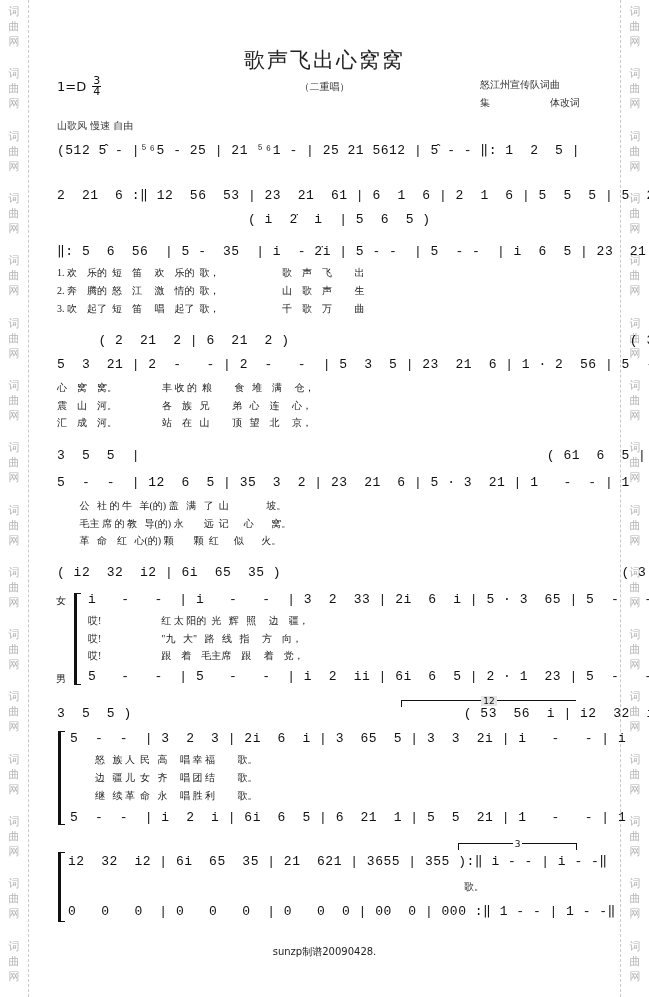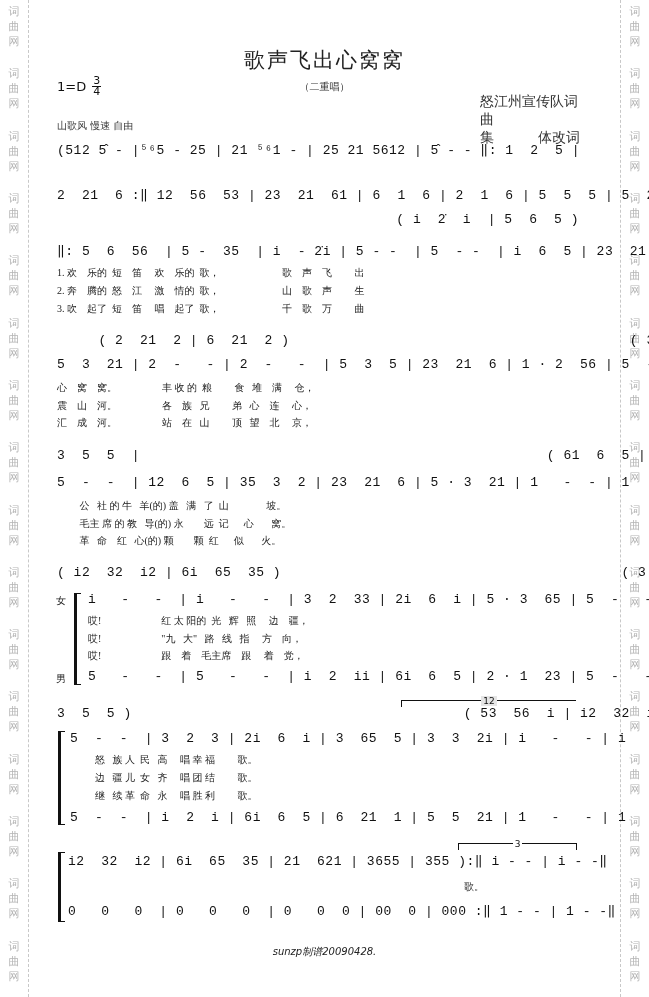--- a/index.html
+++ b/index.html
@@ -23,28 +23,28 @@
       position: absolute; top: 80px; left: 0; width: 649px; text-align: center;
       font-size: 10px; color: #333;
     }
     .key {
       position: absolute; top: 76px; left: 57px; font-size: 13px;
       display: flex; align-items: center; gap: 6px;
     }
     .frac { display: inline-flex; flex-direction: column; align-items: center; font-size: 11px; line-height: 10px; }
     .frac .num { border-bottom: 1px solid #111; padding: 0 1px; }
     .credits {
-      position: absolute; top: 92px; left: 480px; width: 100px; font-size: 14px; line-height: 18px; color: #333;
+      position: absolute; top: 76px; left: 480px; width: 100px; font-size: 10px; line-height: 18px; color: #333;
     }
     .credits .row2 { display: flex; justify-content: space-between; }
     .tempo { position: absolute; top: 112px; left: 57px; font-size: 10px; color: #333; margin-top: 7px; }
     .line {
       position: absolute; left: 57px; width: 522px; height: 18px;
       font-family: "Liberation Mono", monospace; font-size: 13px; letter-spacing: 0.5px;
-      white-space: pre; color: #111; text-align: right;
+      white-space: pre; color: #111;
     }
     .lyric {
       position: absolute; left: 57px; width: 522px; height: 14px;
       font-family: Liberation Serif, serif; font-size: 10px; white-space: pre; color: #222;
     }
     .voice-label { position: absolute; font-size: 10px; color: #222; }
     .brace {
       position: absolute; width: 4px; border-left: 3px solid #111;
       border-top: 1px solid #111; border-bottom: 1px solid #111;
     }
@@ -55,21 +55,21 @@
     }
     .bracket12 span { background: #e5e5e5; padding: 0 2px; position: relative; top: 0; }
     .bracket3 {
       position: absolute; top: 843px; left: 458px; width: 117px; height: 6px;
       border-top: 1px solid #111; border-left: 1px solid #111; border-right: 1px solid #111;
       font-size: 9px; text-align: center; line-height: 0;
     }
     .bracket3 span { background: #fff; padding: 0 2px; }
     .footer {
       position: absolute; top: 945px; left: 0; width: 649px; text-align: center;
-      font-size: 10px; color: #222; font-style: italic;
+      font-size: 10px; color: #222;
     }
   </style>
 </head>
 <body>
 
 <div class="wm-col left" id="wmLeft">
     <div class="wm-group">
       <span>词</span>
       <span>曲</span>
       <span>网</span>

